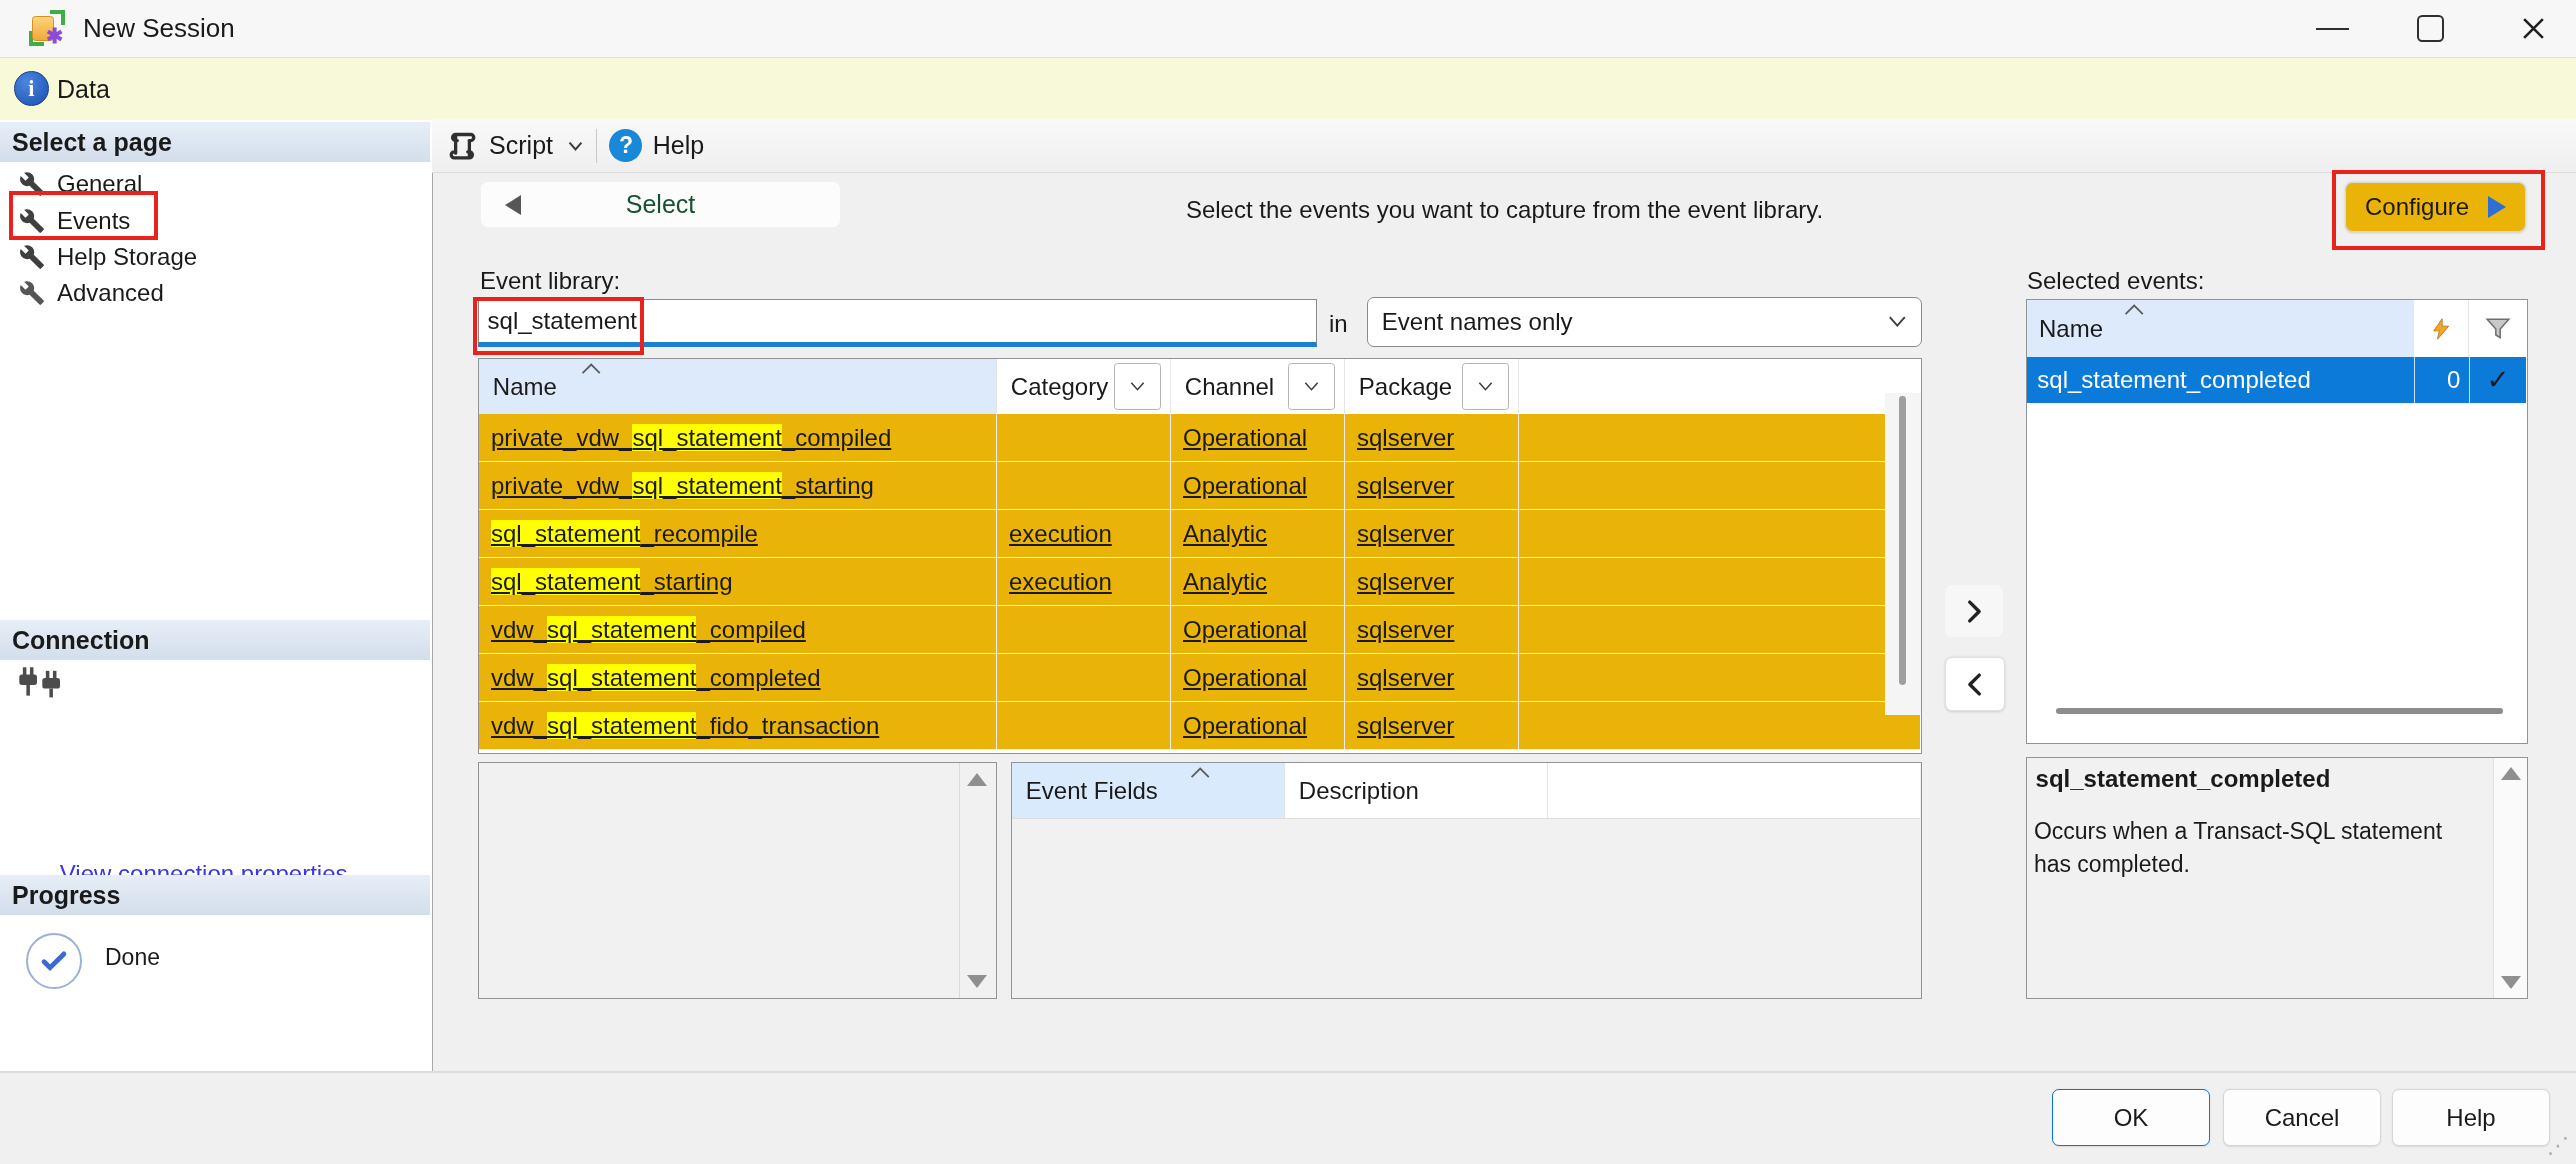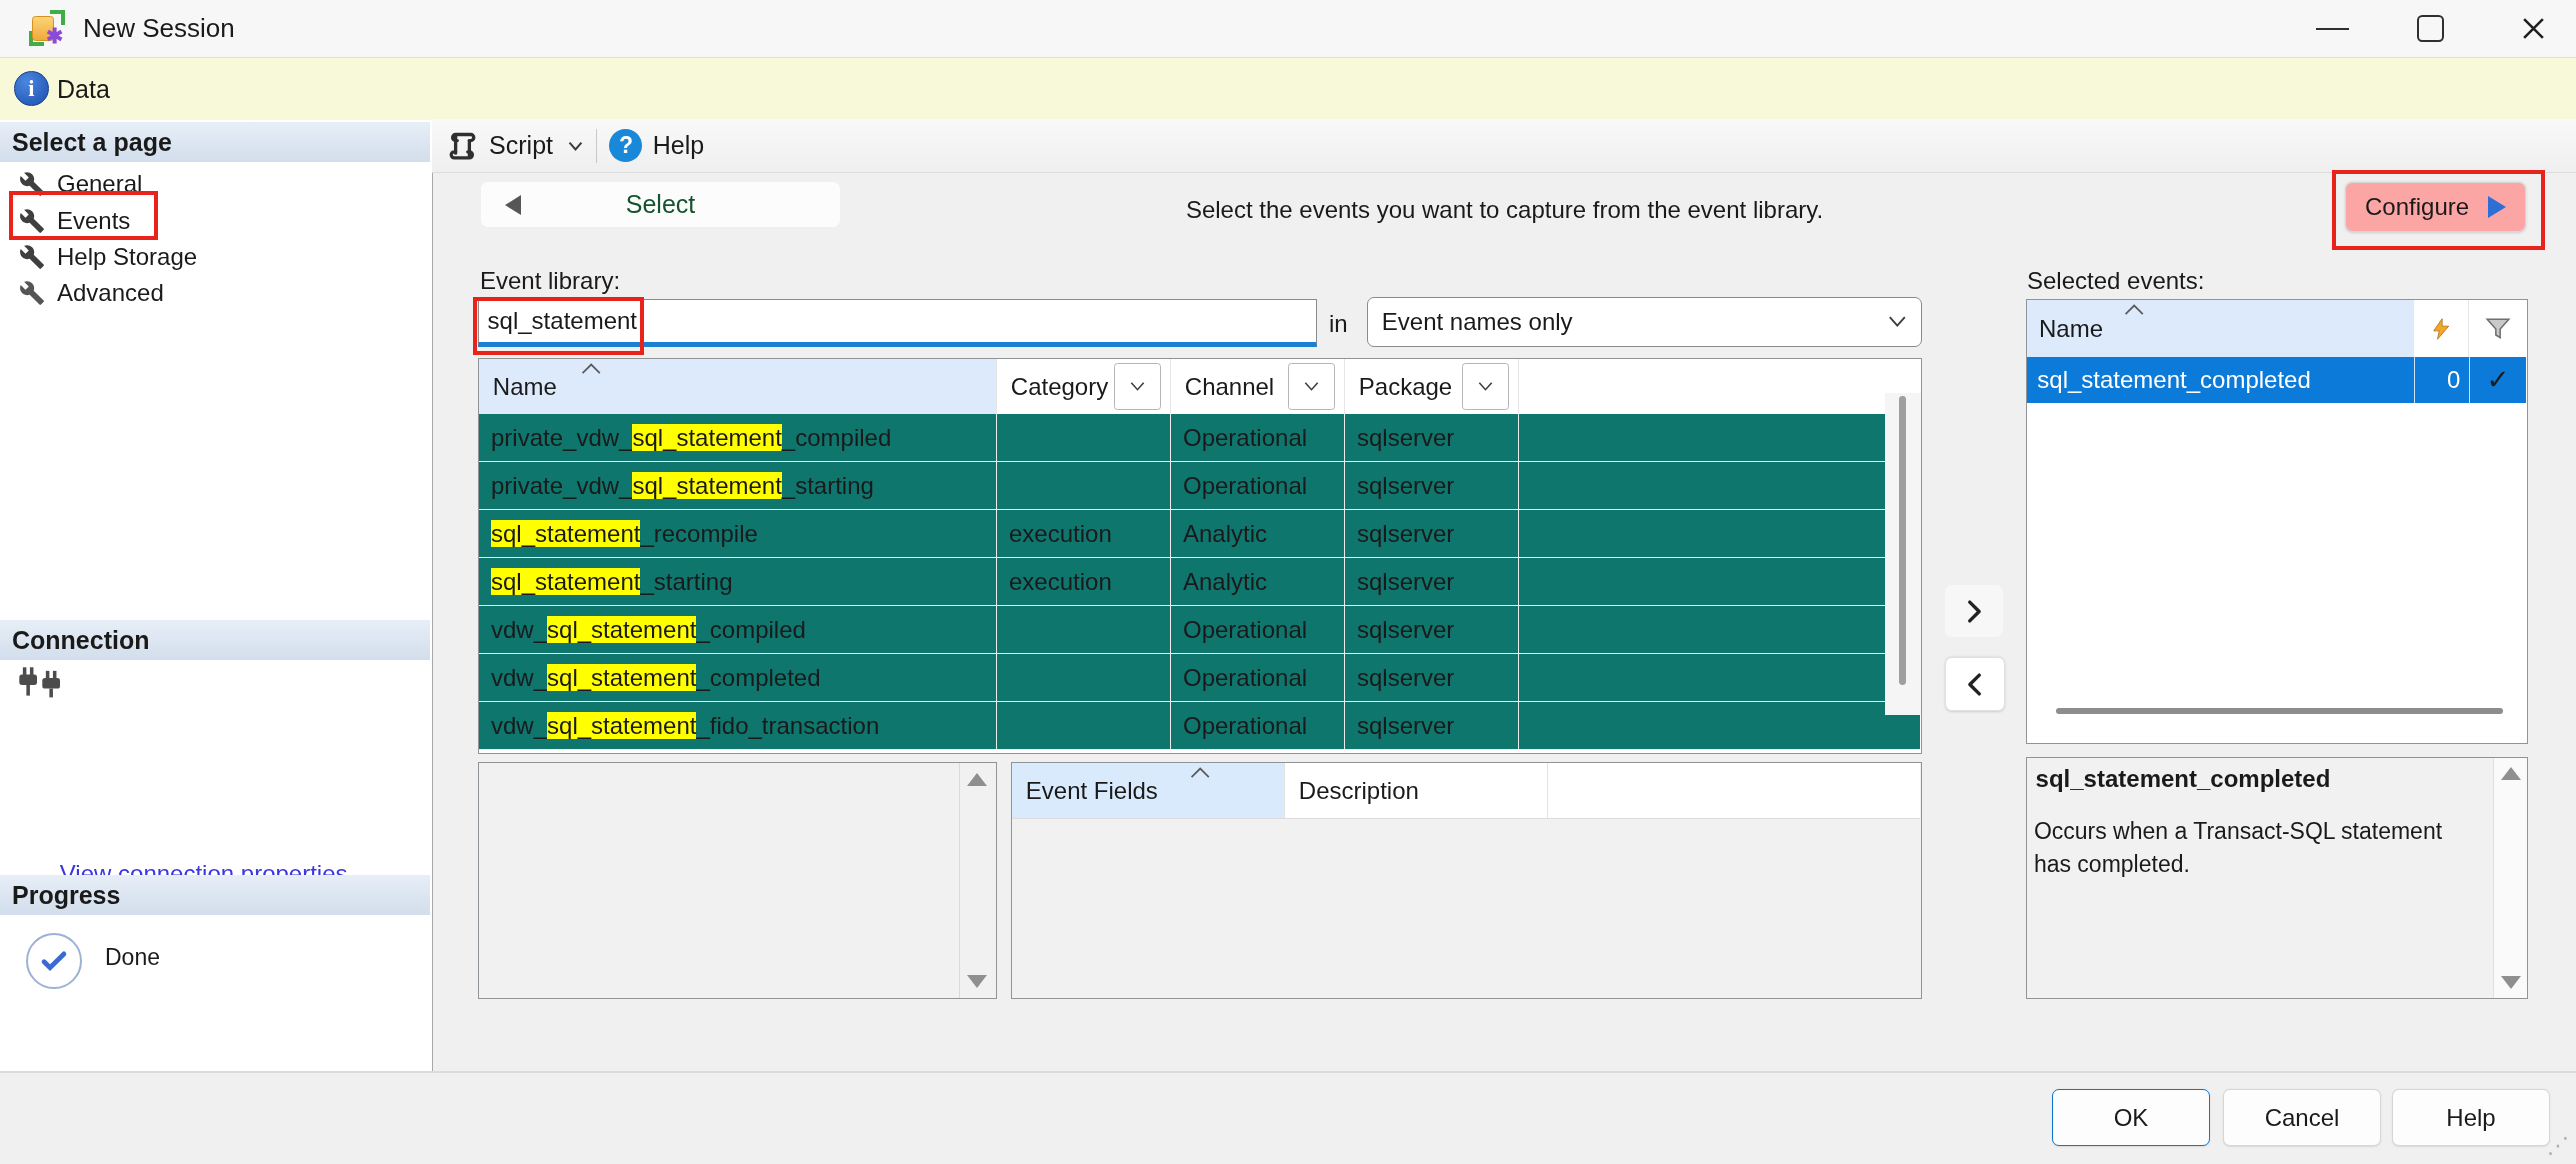--- a/index.html
+++ b/index.html
@@ -48,21 +48,21 @@
   .help-circle{width:33px;height:33px;border-radius:50%;background:#1a88d8;color:#fff;font-weight:bold;
        font-size:23px;text-align:center;line-height:33px;}
 
   
   .flat-btn{left:481px;top:182px;width:359px;height:45px;background:#fcfcfc;border-radius:6.9px;
        display:flex;align-items:center;justify-content:center;}
   .flat-btn .tri-l{position:absolute;left:24px;width:0;height:0;border-right:16.3px solid #565656;
        border-top:10.3px solid transparent;border-bottom:10.3px solid transparent;}
   .flat-btn span{color:#14532d;font-size:25px;}
   .instruction{left:1109px;top:196px;width:791px;text-align:center;font-size:24px;}
-  .cfg-btn{left:2345px;top:182px;width:181px;height:50px;background:#fca5a5;border:0.9px solid #d8d8d8;border-radius:7.7px;
+  .cfg-btn{left:2345px;top:182px;width:181px;height:50px;background:#eab308;border:0.9px solid #d8d8d8;border-radius:7.7px;
        box-shadow:0 0.9px 2.6px rgba(0,0,0,.15);display:flex;align-items:center;padding:0 19px;box-sizing:border-box;}
   .cfg-btn span{font-size:24px;}
   .cfg-btn .tri-r{margin-left:auto;width:0;height:0;border-left:18px solid #2e6fd6;
        border-top:11.2px solid transparent;border-bottom:11.2px solid transparent;}
   .label28{font-size:24px;}
   .search-input{left:478px;top:299px;width:839px;height:48px;box-sizing:border-box;background:#fff;
        border:0.9px solid #8a8a8a;border-bottom:5.2px solid #1b7fd4;font-size:24px;padding:0 0 0 8.6px;
        font-family:"Liberation Sans",sans-serif;color:#1a1a1a;outline:none;}
   .combo{left:1367px;top:297px;width:555px;height:50px;box-sizing:border-box;background:#fff;border:1.7px solid #8a8a8a;
        border-radius:7px;display:flex;align-items:center;padding:0 13.8px;font-size:24px;}
@@ -74,21 +74,21 @@
   
   .ev-table{left:478px;top:358px;width:1444px;height:396px;background:#fff;border:1.7px solid #8f9499;box-sizing:border-box;}
   .ev-head{position:absolute;left:0;top:0;width:1441px;height:55px;display:grid;
        grid-template-columns:518px 174px 174px 174px 1fr;border-bottom:0.9px solid #e2e2e2;}
   .ev-hcell{position:relative;display:flex;align-items:center;padding-left:13.8px;font-size:24px;border-right:0.9px solid #e6e6e6;}
   .ev-hcell.namecol{background:#dceafb;}
   .combo-mini{position:absolute;right:8.6px;top:4.3px;width:45px;height:45px;background:#fff;border:0.9px solid #b5b5b5;
        border-radius:3.4px;display:flex;align-items:center;justify-content:center;}
   .sortcaret{position:absolute;}
   .lib-row{display:grid;grid-template-columns:518px 174px 174px 174px 1fr;height:47px;line-height:47px;
-       border-bottom:0.9px solid #f1f1f1;background:#0f766e;}
+       border-bottom:0.9px solid #f1f1f1;background:#eab308;text-decoration:underline;}
   .lib-cell{padding:0 12px;font-size:24px;white-space:nowrap;overflow:hidden;border-right:0.9px solid #ececec;}
   .lib-fill{border-right:none;}
   .match{background:#ffff00;}
   .ev-body{position:absolute;left:0;top:55px;width:1441px;}
   .ev-vsb{position:absolute;right:0;top:34px;width:36px;height:322px;background:#f5f5f5;}
   .ev-vsb .thumb{position:absolute;left:13.8px;top:3.4px;width:7.7px;height:289px;background:#9f9f9f;border-radius:3.4px;}
 
   
   .lbox{left:478px;top:762px;width:519px;height:237px;background:#f1f1f1;border:1.7px solid #8f9499;box-sizing:border-box;}
   .lbox .sbstrip{position:absolute;right:0;top:0;width:36px;height:100%;background:#f1f1f1;border-left:0.9px solid #dadada;}

